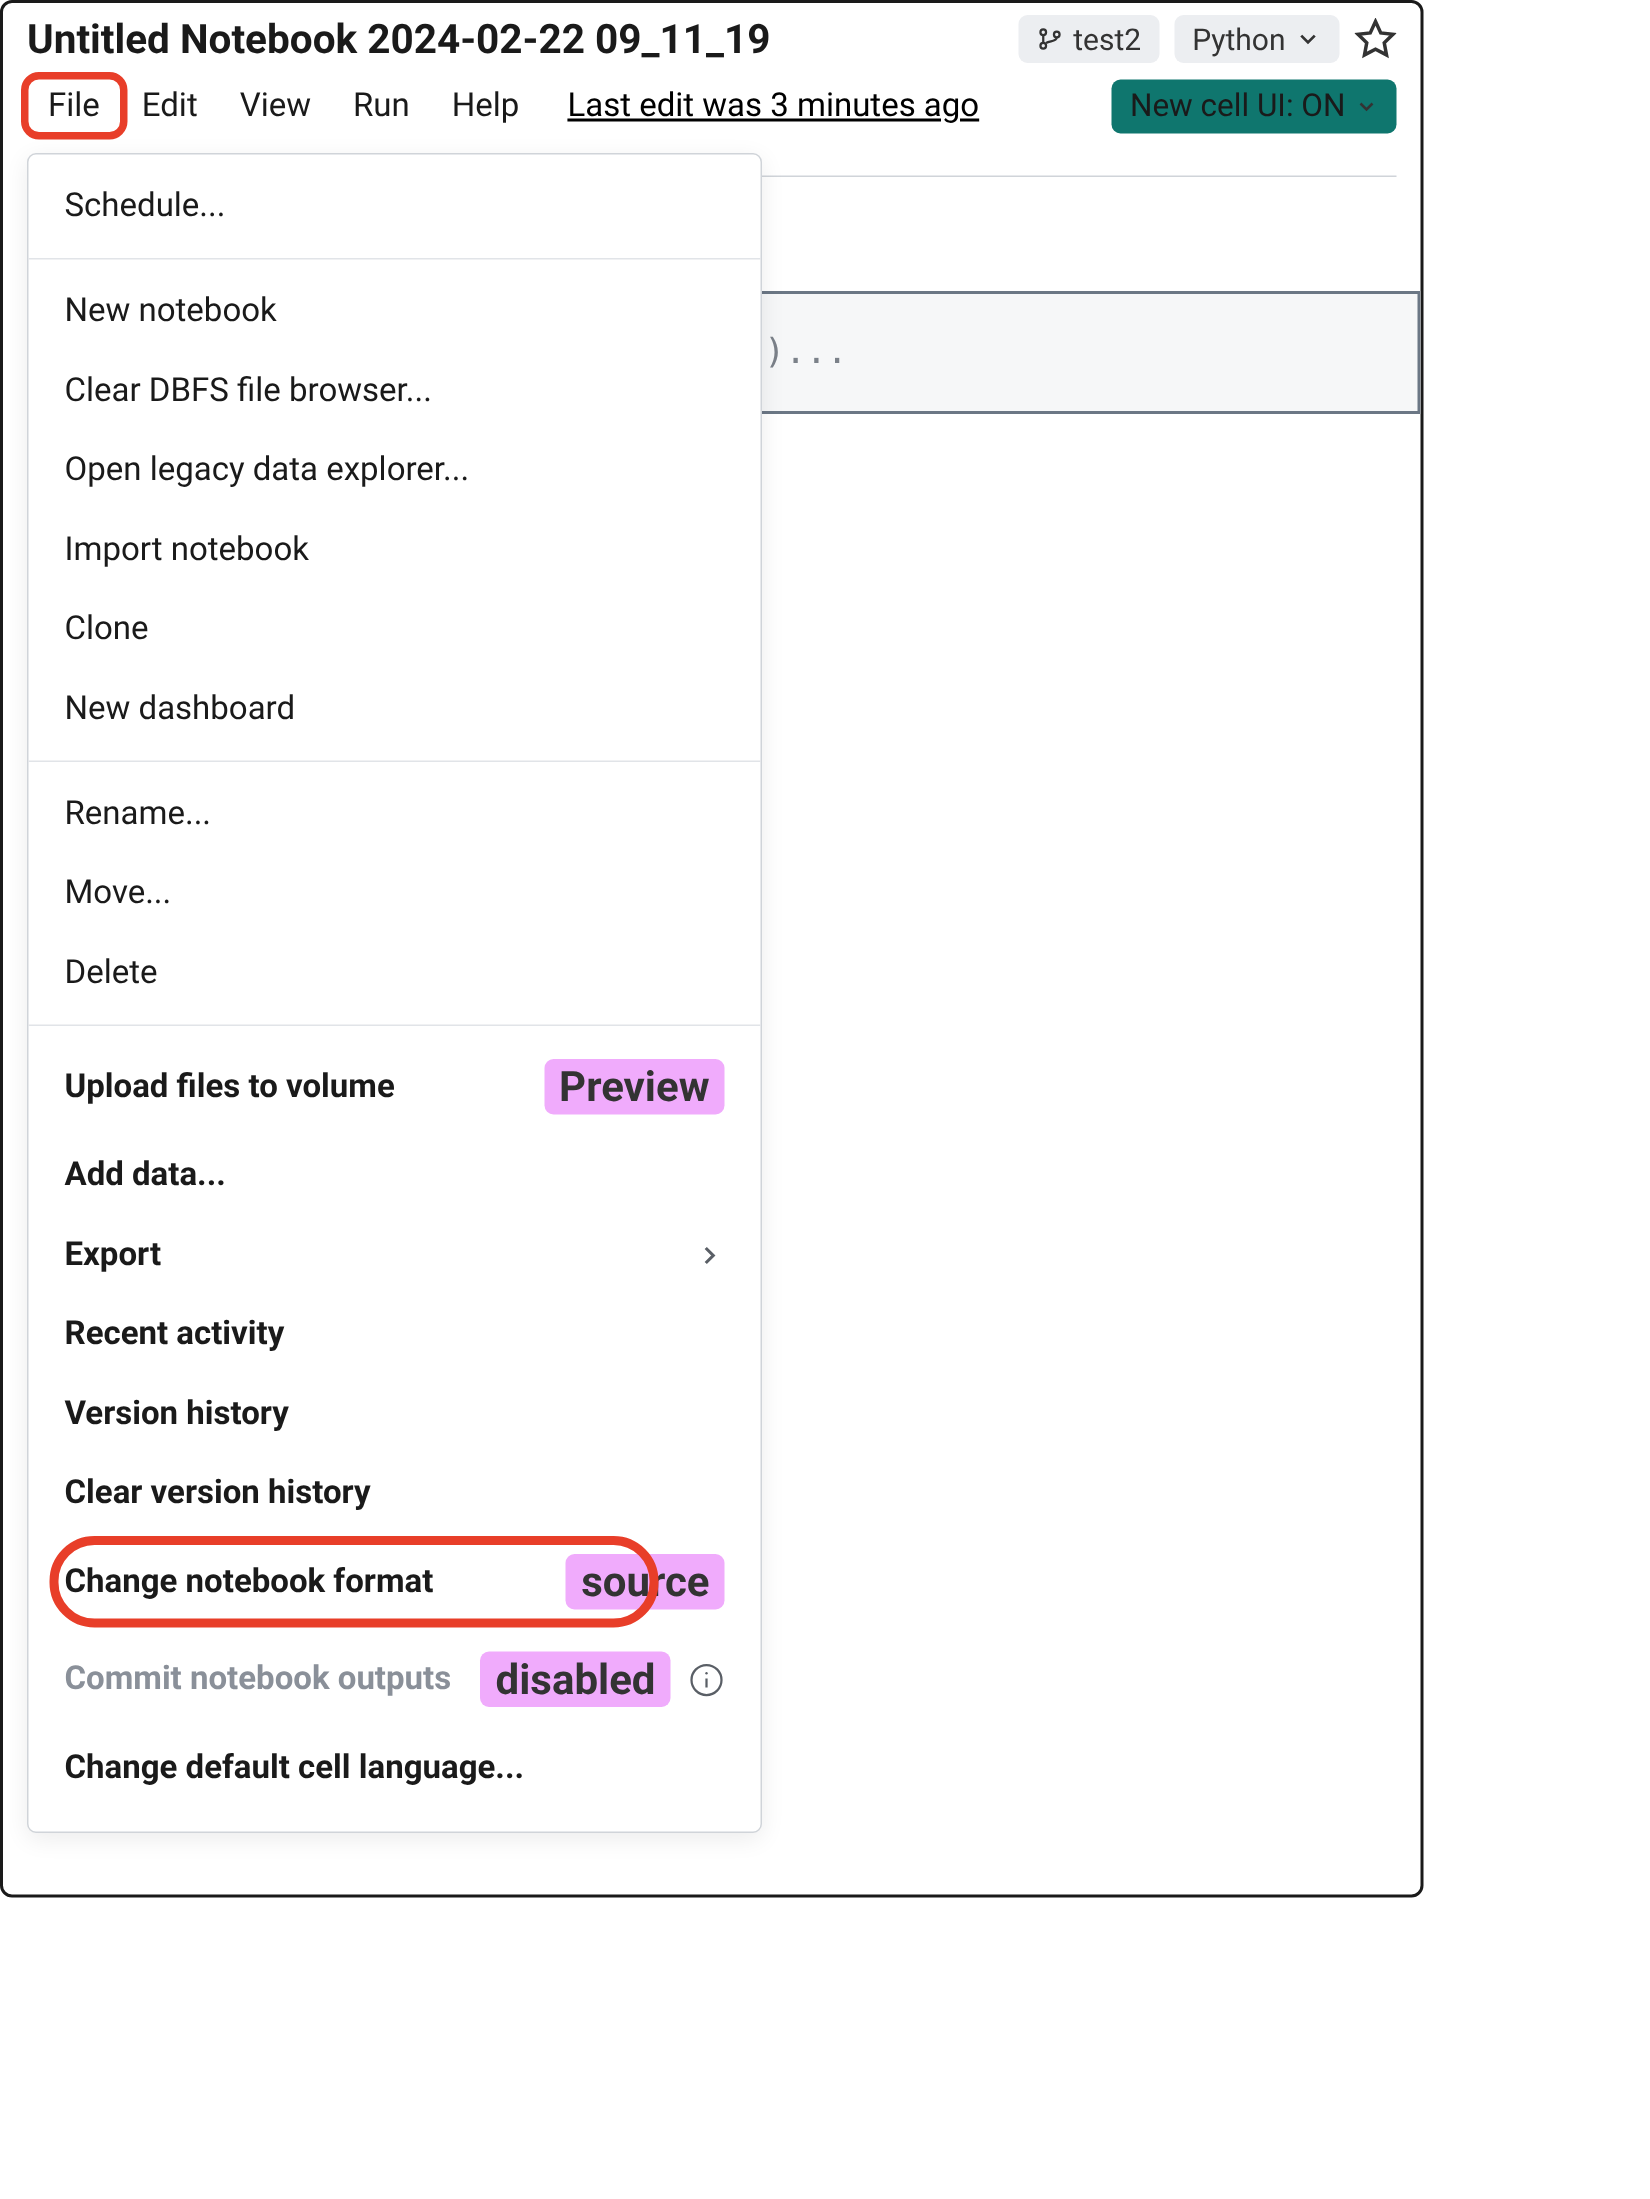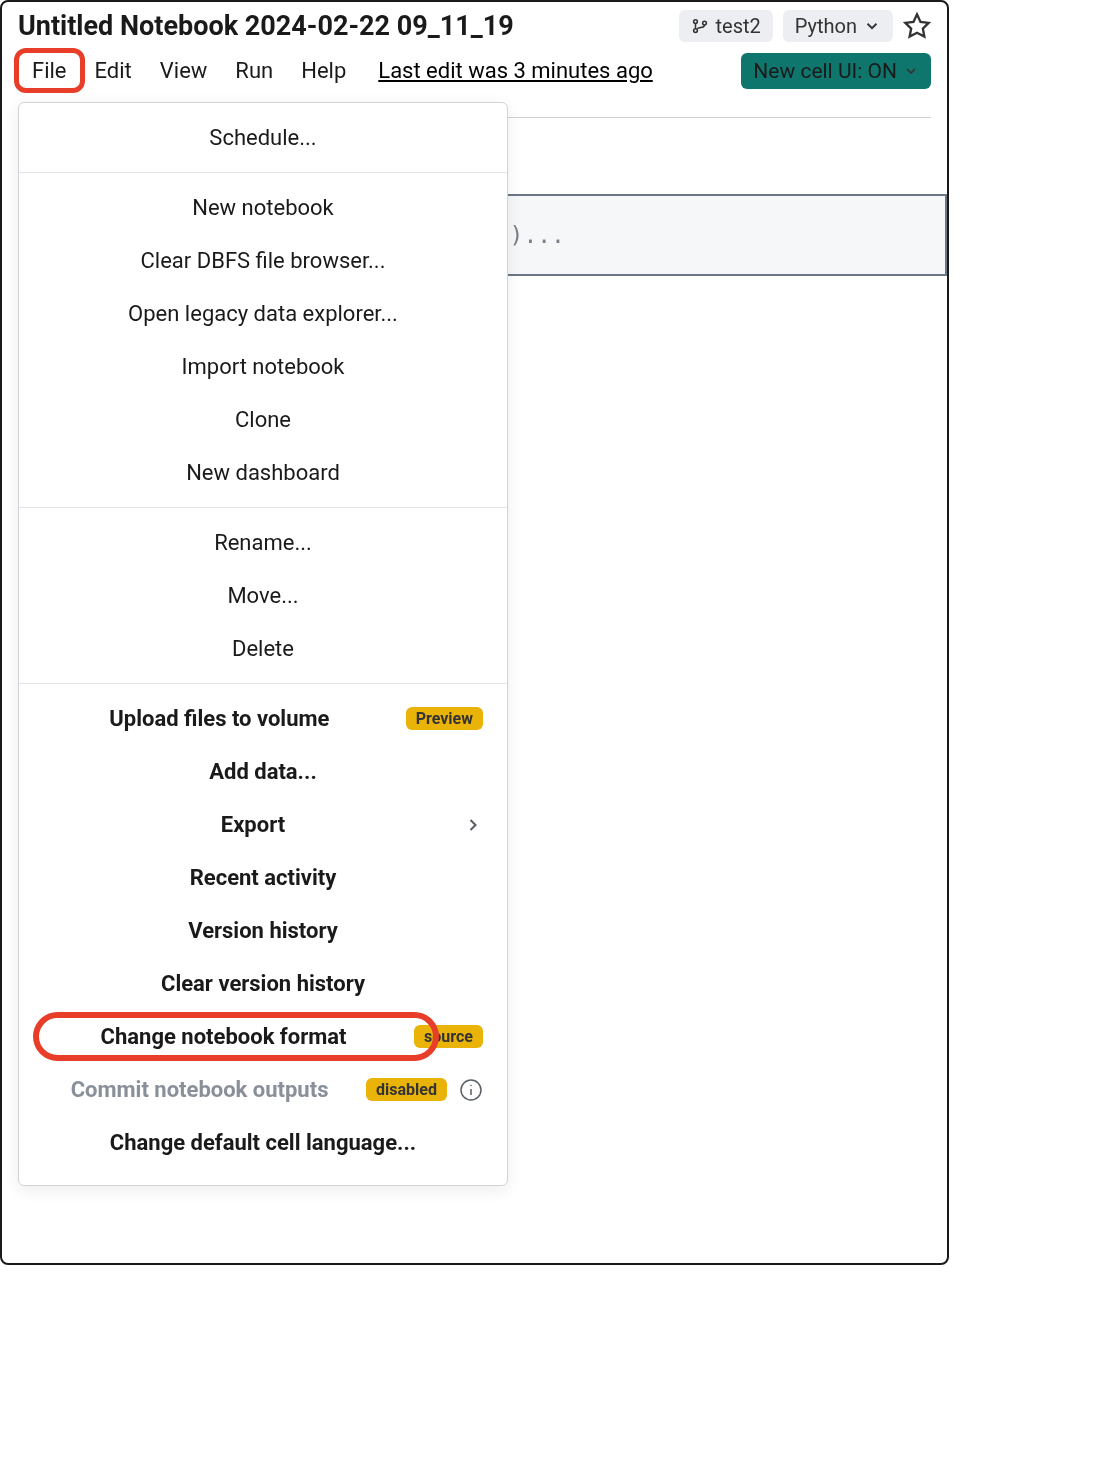--- a/index.html
+++ b/index.html
@@ -128,27 +128,26 @@
       font-size: 22px;
       color: #1a1a1a;
       cursor: pointer;
       position: relative;
     }
     .dropdown-item.disabled-text {
       color: #8a9099;
     }
     .dropdown-item .label {
       flex: 1 1 auto;
-      text-align: center;
     }
     .badge {
-      background: #eab308;
+      background: #f0abfc;
       border-radius: 6px;
       padding: 2px 10px;
-      font-size: 16px;
+      font-size: 28px;
       color: #333;
       margin-left: 10px;
     }
     .chevron-right {
       width: 20px;
       height: 20px;
       stroke: #5a5f66;
       stroke-width: 2.5;
       fill: none;
     }

